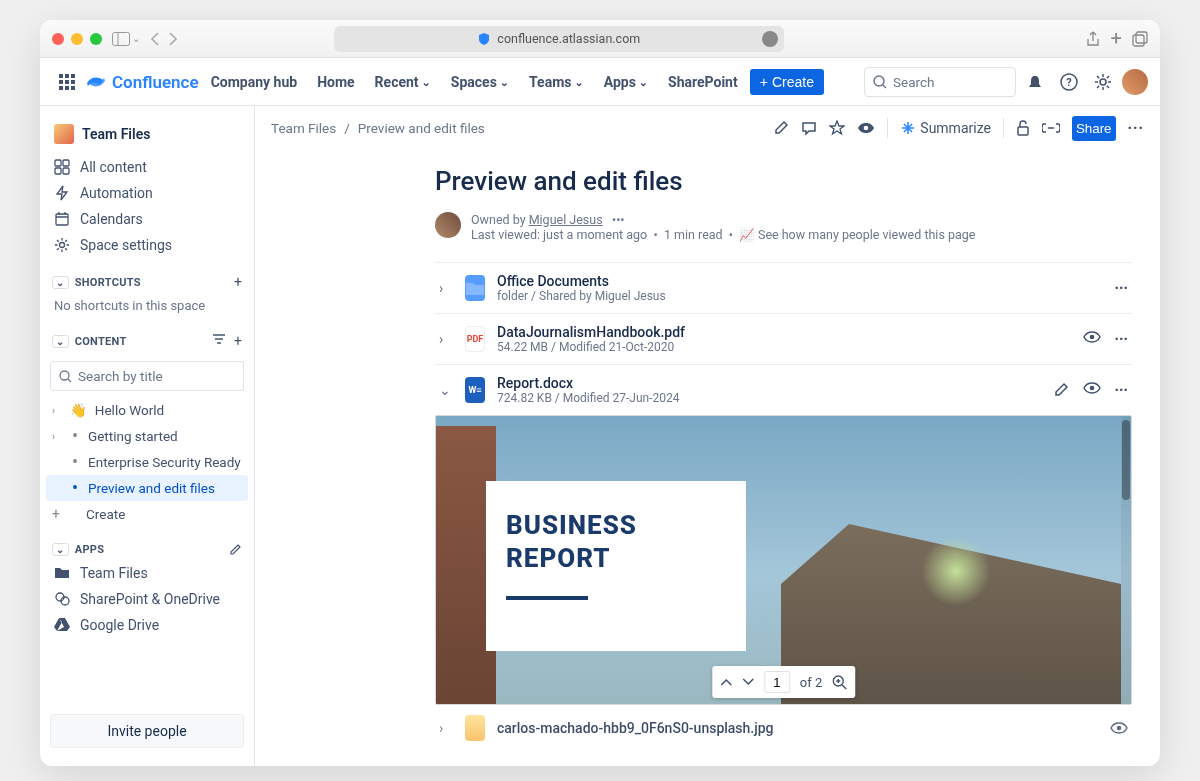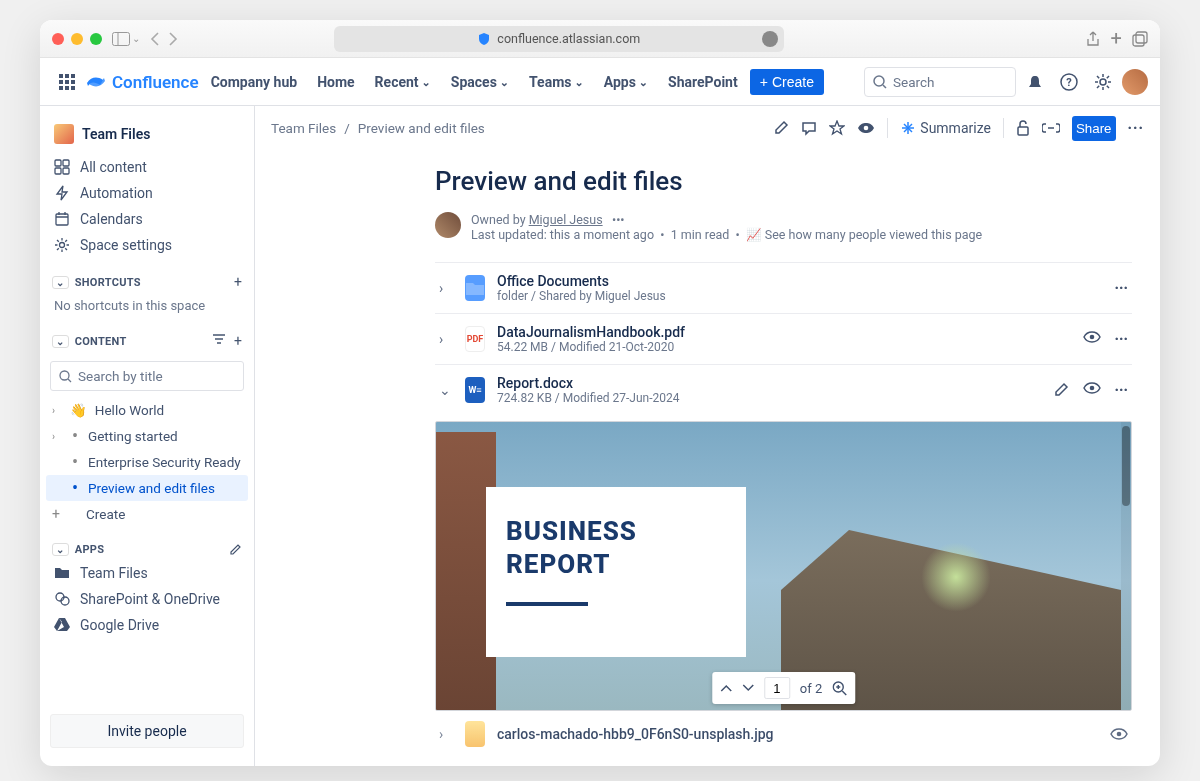--- a/index.html
+++ b/index.html
@@ -132,21 +132,21 @@
   .file-row{
     border-top:1px solid #EBECF0;padding:10px 4px;display:flex;align-items:center;gap:12px;
   }
   .file-row .exp{width:14px;color:#626F86;}
   .file-icon{width:20px;height:26px;border-radius:4px;display:flex;align-items:center;justify-content:center;flex-shrink:0;font-size:9px;font-weight:700;}
   .file-info{display:flex;flex-direction:column;}
   .file-name{font-size:14px;color:#172B4D;font-weight:500;}
   .file-meta{font-size:12px;color:var(--grey-text);}
   .file-row .acts{margin-left:auto;display:flex;gap:14px;color:#42526E;}
   .preview{
-    margin:6px 0 0 0px;position:relative;border:1px solid #d3d6db;border-radius:2px;
+    margin:0 0 0 0px;position:relative;border:1px solid #d3d6db;border-radius:2px;
     height:290px;overflow:hidden;
     background:linear-gradient(180deg,#7aa8c4 0%,#a4c6d9 55%,#9ab8c0 100%);
   }
   .preview-scroll{position:absolute;right:0;top:0;width:10px;height:100%;background:rgba(0,0,0,0.06);}
   .preview-thumb{position:absolute;right:1px;top:4px;width:8px;height:80px;background:rgba(0,0,0,0.35);border-radius:4px;}
   .building-l{position:absolute;left:0;top:10px;width:60px;height:280px;background:linear-gradient(#8a5843,#6a4434);}
   .building-r{position:absolute;right:10px;bottom:-20px;width:340px;height:200px;background:linear-gradient(#7a6d5c,#5b5145);clip-path:polygon(20% 0,100% 30%,100% 100%,0 100%,0 30%);}
   .sunflare{position:absolute;right:140px;top:120px;width:70px;height:70px;border-radius:50%;background:radial-gradient(circle,#c4e09a 0%,rgba(196,224,154,0) 70%);}
   .card{position:absolute;left:50px;top:65px;width:260px;height:170px;background:#fff;padding:28px 20px;}
   .card h1{margin:0;font-size:26px;color:#1a3a6b;letter-spacing:1px;font-weight:800;line-height:1.25;}
@@ -488,21 +488,21 @@
       <div class="content" style="position:relative;">
         <div class="page-title">Preview and edit files</div>
         <div class="byline">
           <div class="av"></div>
           <div>
             <div>
               <span>Owned by </span><a href="#">Miguel Jesus</a>
               <span class="dots">&nbsp;&nbsp;•••</span>
             </div>
             <div>
-              <span>Last updated: this a moment ago</span>
+              <span>Last viewed: just a moment ago</span>
               <span> &nbsp;•&nbsp; </span>
               <span>1 min read</span>
               <span> &nbsp;•&nbsp; </span>
               <span>📈</span>
               <span>See how many people viewed this page</span>
             </div>
           </div>
         </div>
 
         <div class="file-row">

